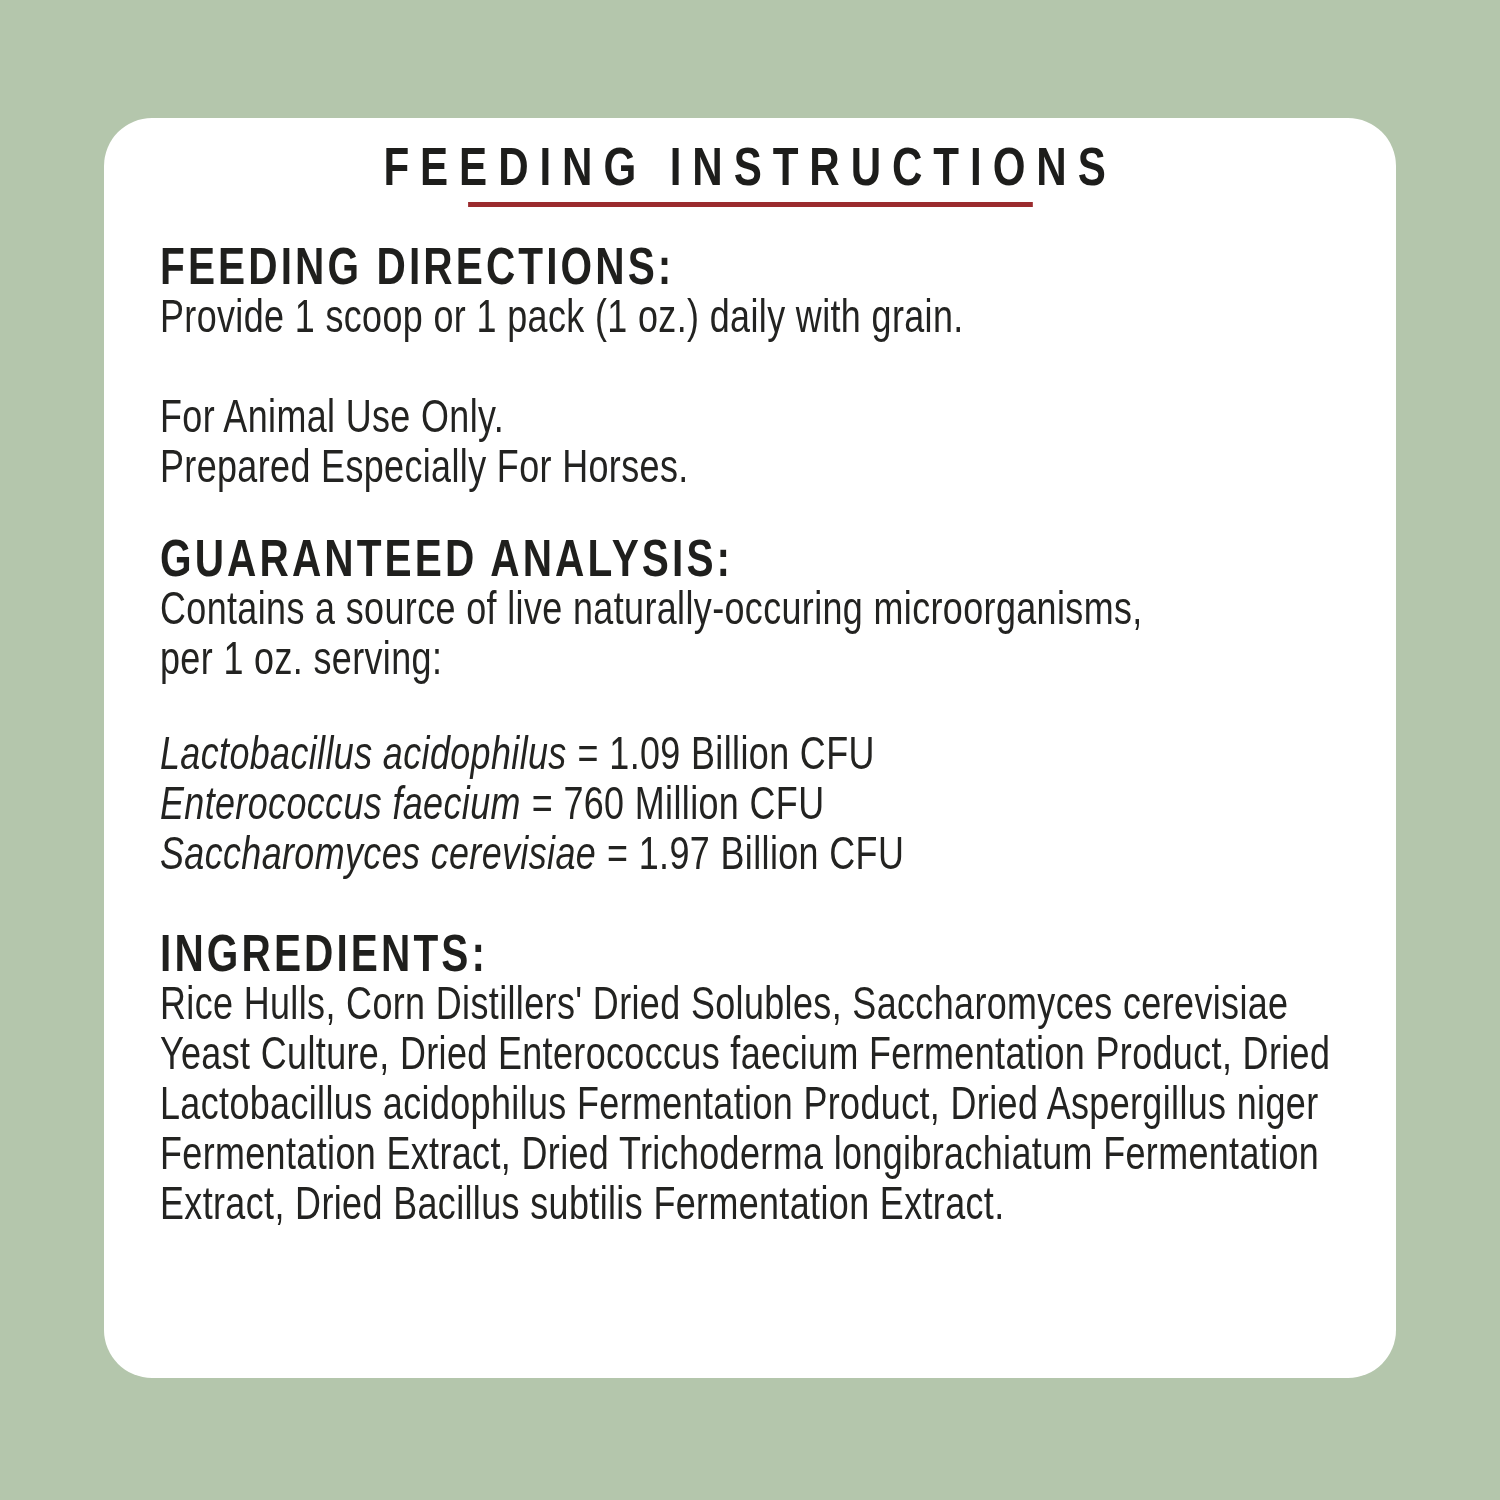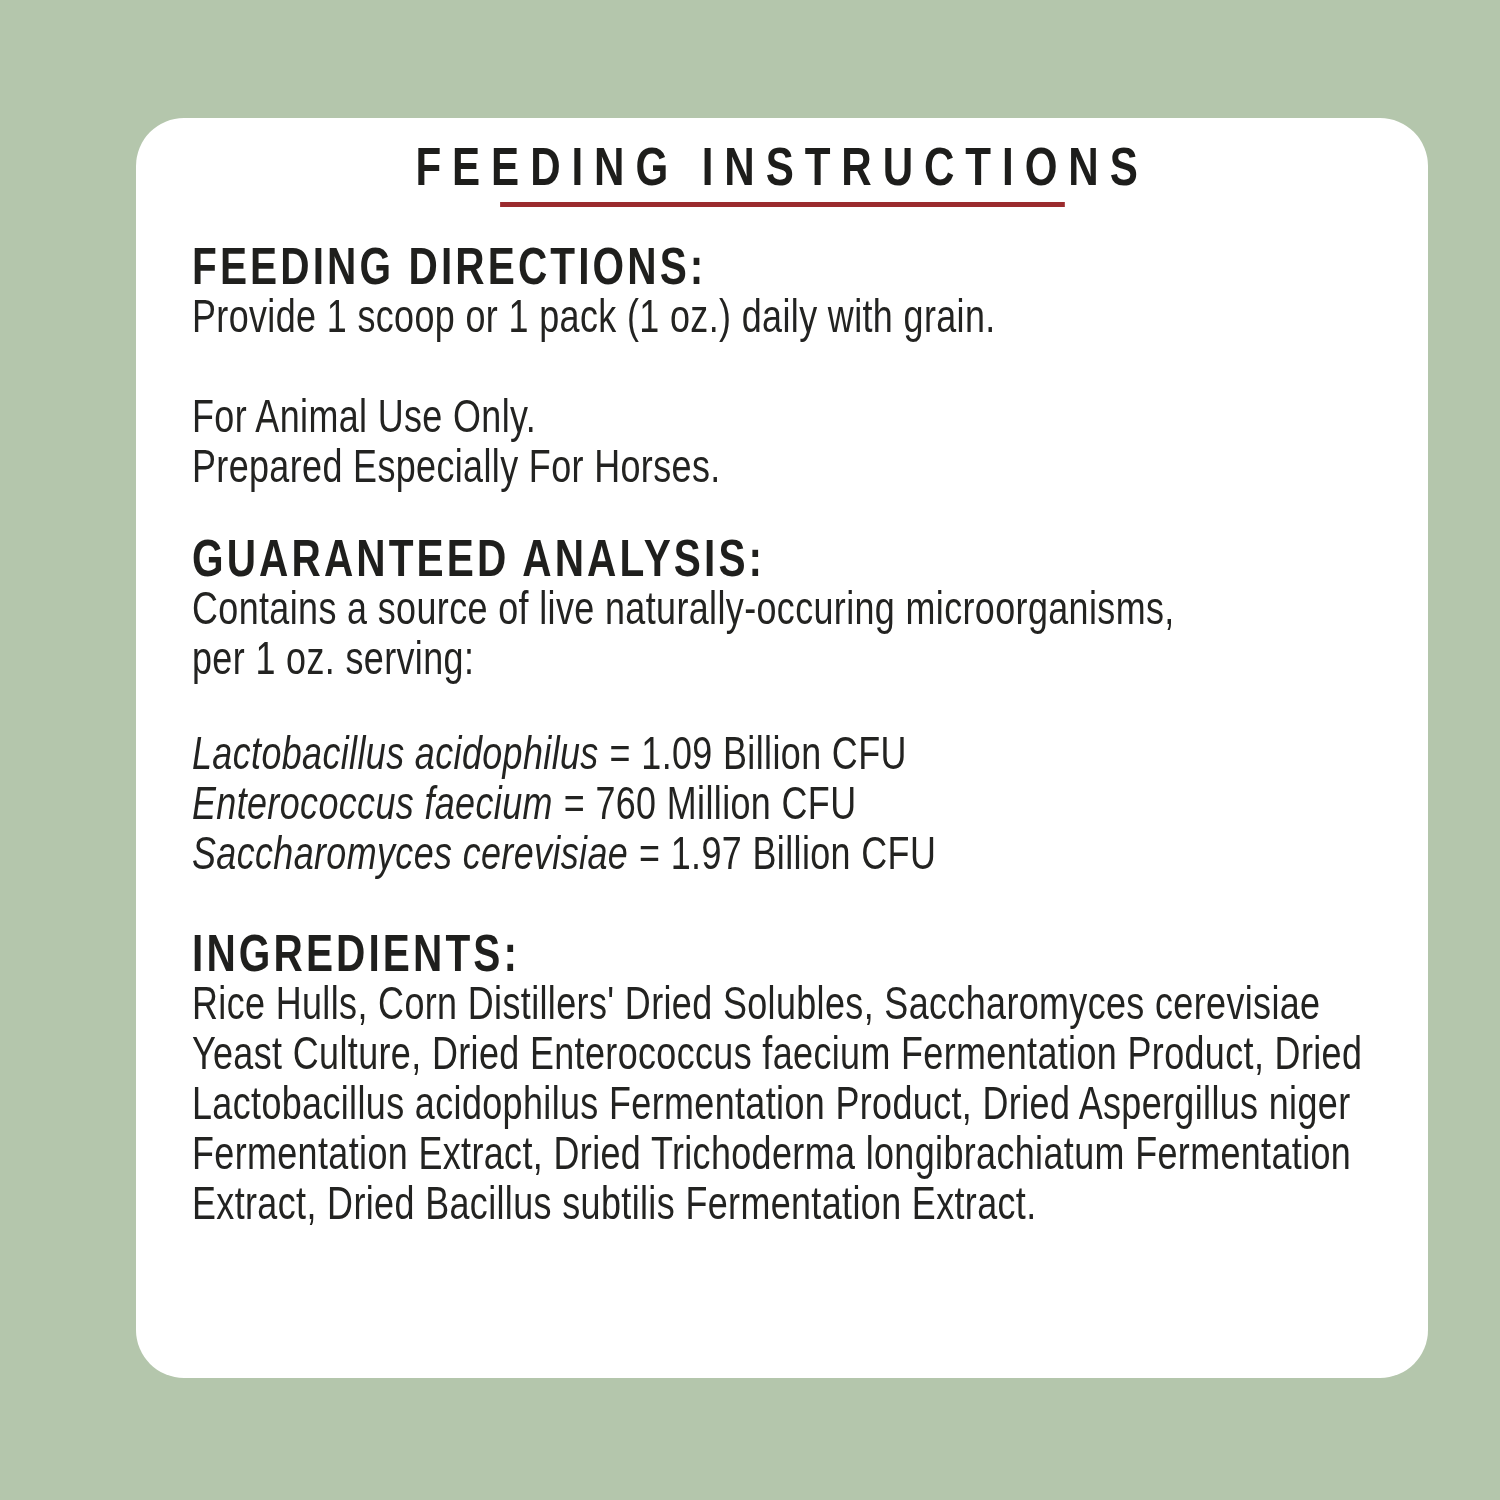--- a/index.html
+++ b/index.html
@@ -16,21 +16,20 @@
     -webkit-font-smoothing: antialiased;
   }
   .card {
     position: absolute;
     left: 104px;
     top: 118px;
     width: 1292px;
     height: 1260px;
     background: #ffffff;
     border-radius: 48px;
-    margin-left: 32px;
   }
   
   .condense {
     position: absolute;
     left: 56px;
     top: 0;
     width: 1513px;
     transform: scaleX(0.78);
     transform-origin: left top;
     color: #232321;

